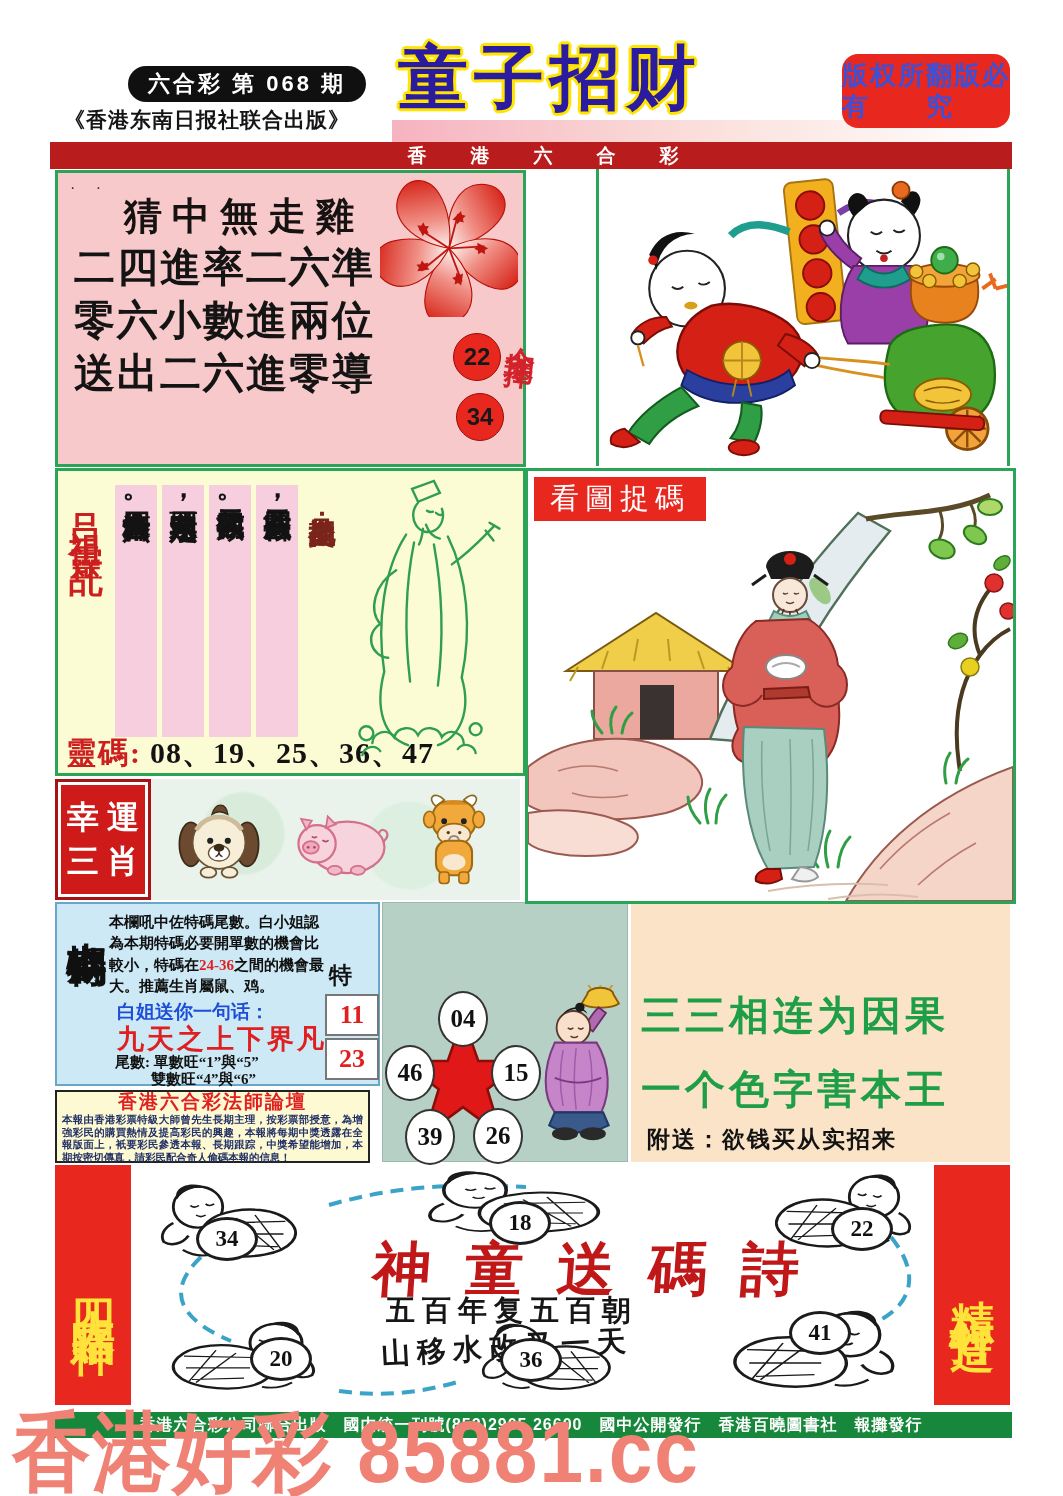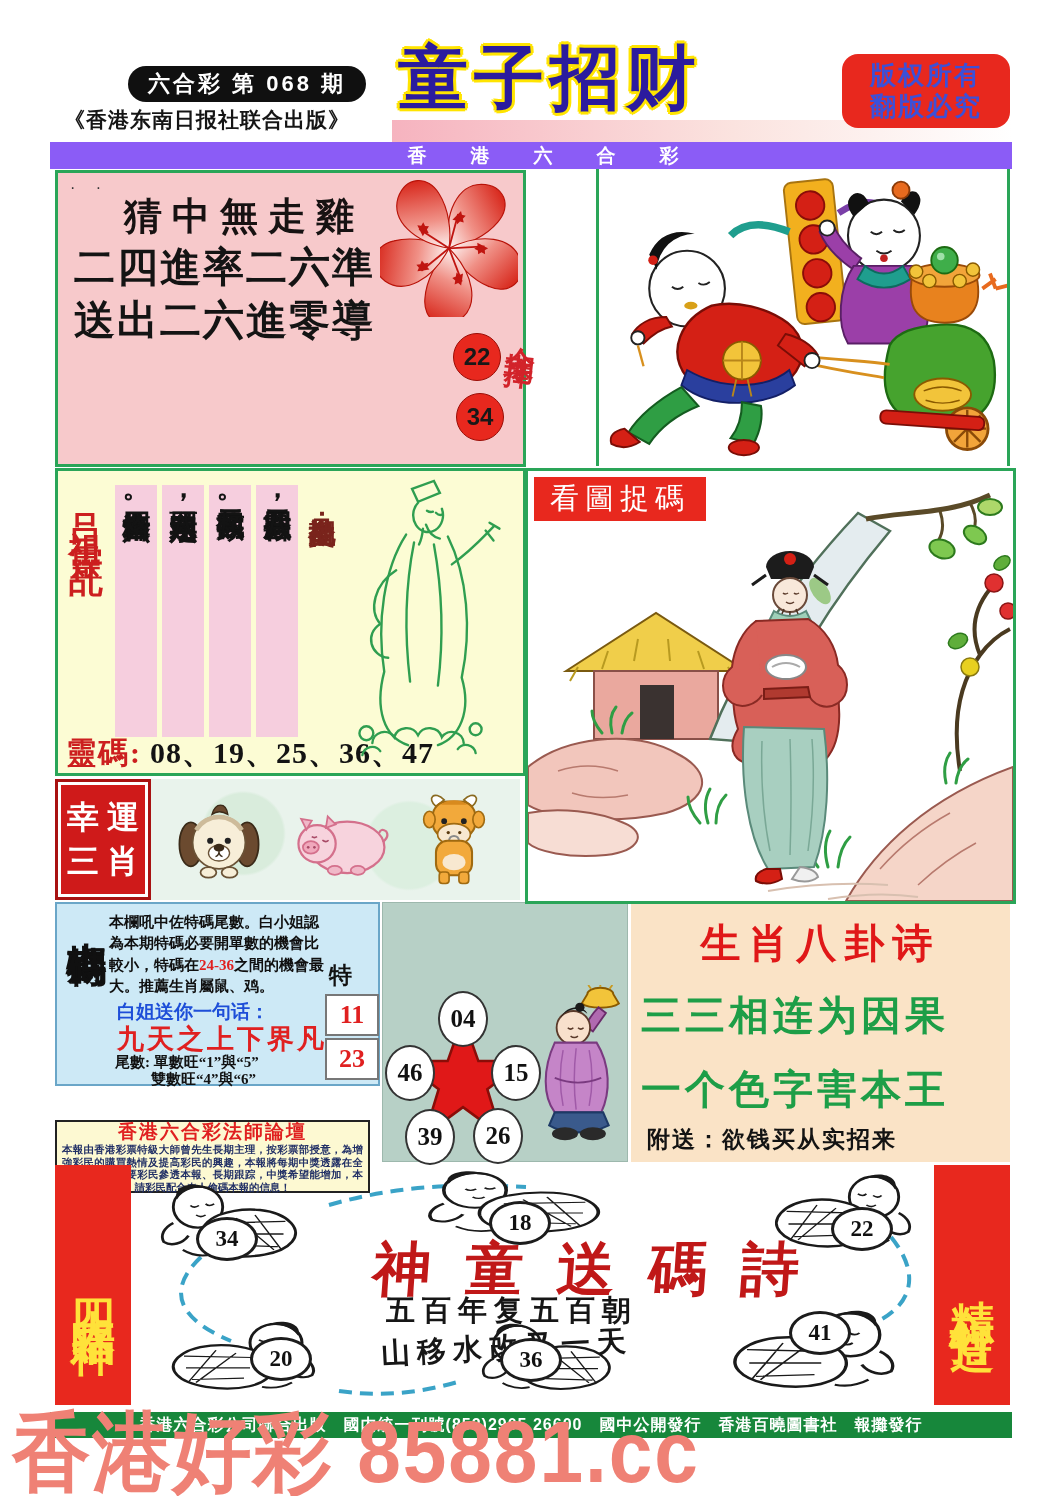--- a/index.html
+++ b/index.html
@@ -49,34 +49,35 @@
               color:#fff;font-weight:bold;font-size:22px;letter-spacing:3px">六合彩 第 068 期</div>
 
   <div class="abs" style="left:64px;top:106px;font-size:21px;font-weight:bold;letter-spacing:1px;color:#151515">《香港东南日报社联合出版》</div>
 
   <div class="abs" style="left:392px;top:120px;width:620px;height:28px;
               background:linear-gradient(90deg,#f6b3bf,#fbe3df 55%,#ffffff)"></div>
 
   <div class="abs kai big-title" style="left:398px;top:44px;font-size:70px;letter-spacing:6px;line-height:1">童子招财</div>
 
   <div class="abs" style="left:842px;top:54px;width:168px;height:74px;background:#e8281e;border-radius:16px;
-              display:flex;flex-direction:column;align-items:center;justify-content:center;
+              display:flex;align-items:center;justify-content:center;
               color:#3c50d8;font-weight:900;font-size:26px;line-height:1.2;letter-spacing:2px">
     <div class="kai">版权所有</div>
     <div class="kai">翻版必究</div>
   </div>
 
-  <div class="abs cc" style="left:50px;top:142px;width:962px;height:27px;background:#8b5cf6;color:#fff;
+  <div class="abs cc" style="left:50px;top:142px;width:962px;height:27px;background:#b91c1c;color:#fff;
               font-weight:bold;font-size:19px;letter-spacing:44px;padding-left:68px;box-sizing:border-box">香港六合彩</div>
 
   <div class="abs" style="left:55px;top:170px;width:465px;height:291px;background:#f7c9cb;border:3px solid #2aa558">
     <div class="abs" style="left:12px;top:6px;font-size:16px;letter-spacing:8px;color:#333">· ·</div>
     <div class="abs kai" style="left:66px;top:18px;font-size:38px;font-weight:900;letter-spacing:10px;color:#171212">猜中無走雞</div>
     <div class="abs kai" style="left:16px;top:68px;font-size:41px;font-weight:900;line-height:53px;letter-spacing:2px;color:#141414">
       <div>二四進率二六準</div>
+      <div>零六小數進兩位</div>
       <div>送出二六進零導</div>
     </div>
 
     <svg class="abs" style="left:322px;top:2px" width="138" height="142" viewBox="0 0 120 124">
       <defs>
         <linearGradient id="pg" x1="0" y1="1" x2="1" y2="0">
           <stop offset="0" stop-color="#ffffff"></stop>
             <stop offset=".4" stop-color="#f09086"></stop>
             <stop offset="1" stop-color="#d31408"></stop>
         </linearGradient>
@@ -204,21 +205,21 @@
     </div>
     <div class="abs kai" style="left:60px;top:95px;font-size:19px;font-weight:900;color:#1d4ed8">白姐送你一句话：</div>
     <div class="abs kai" style="left:60px;top:117px;font-size:27px;font-weight:900;color:#e02020;letter-spacing:3px">九天之上下界凡</div>
     <div class="abs kai" style="left:58px;top:149px;font-size:15px;font-weight:bold">尾數: 單數旺“1”與“5”</div>
     <div class="abs kai" style="left:94px;top:166px;font-size:15px;font-weight:bold">雙數旺“4”與“6”</div>
     <div class="abs kai" style="left:272px;top:56px;font-size:23px;font-weight:900;letter-spacing:4px">特送</div>
     <div class="abs numbox kai" style="left:268px;top:90px;width:50px;height:38px;font-size:26px">11</div>
     <div class="abs numbox kai" style="left:268px;top:134px;width:50px;height:38px;font-size:26px">23</div>
   </div>
 
-  <div class="abs" style="left:55px;top:1120px;width:315px;height:73px;background:#fdf9d2;border:2px solid #222;box-sizing:border-box">
+  <div class="abs" style="left:55px;top:1090px;width:315px;height:73px;background:#fdf9d2;border:2px solid #222;box-sizing:border-box">
     <div class="kai" style="text-align:center;font-size:19px;font-weight:900;color:#e02020;letter-spacing:2px;line-height:1.1">香港六合彩法師論壇</div>
     <div class="kai" style="padding:1px 5px;font-size:10.4px;font-weight:bold;color:#223066;line-height:1.22;text-align:justify">本報由香港彩票特級大師曾先生長期主理，按彩票部授意，為增強彩民的購買熱情及提高彩民的興趣，本報將每期中獎透露在全報版面上，衹要彩民參透本報、長期跟踪，中獎希望能增加，本期按密切傳真，請彩民配合奇人偷碼本報的信息！</div>
   </div>
 
   <div class="abs" style="left:382px;top:902px;width:246px;height:260px;background:#b7d0c6;border:1px solid #9db8ad;box-sizing:border-box">
     <svg class="abs" style="left:16px;top:112px" width="128" height="128" viewBox="0 0 100 100">
       <path d="M50,2 L62,36 L98,36 L69,58 L80,94 L50,72 L20,94 L31,58 L2,36 L38,36 Z" fill="#e01818" stroke="#8a0d08" stroke-width="2"></path>
     </svg>
     <div class="abs circle-num kai" style="left:55px;top:88px;width:46px;height:52px;font-size:25px">04</div>
     <div class="abs circle-num kai" style="left:2px;top:142px;width:46px;height:52px;font-size:25px">46</div>
@@ -236,21 +237,20 @@
       <path d="M25,62 C12,90 12,120 25,137 L75,137 C85,116 85,86 70,62 Z" fill="#c585c8" stroke="#7a3a80" stroke-width="2.2"></path>
       <path d="M34,70 q-6,30 0,60 M48,68 q-4,34 0,66 M62,70 q6,30 0,60" stroke="#a05aa8" stroke-width="1.6" fill="none"></path>
       <path d="M25,100 q25,10 50,0" stroke="#7a3a80" stroke-width="2" fill="none"></path>
       <path d="M25,137 l52,0 l6,14 c-20,10 -48,10 -64,0 z" fill="#3a5a8c" stroke="#1d3a66" stroke-width="2.2"></path>
       <ellipse cx="36" cy="160" rx="14" ry="7" fill="#2a2a2a"></ellipse>
       <ellipse cx="66" cy="160" rx="14" ry="7" fill="#2a2a2a"></ellipse>
     </svg>
   </div>
 
   <div class="abs" style="left:631px;top:902px;width:379px;height:260px;background:#fae3c6">
-    <div class="abs kai" style="left:0;top:14px;width:100%;text-align:center;font-size:40px;font-weight:900;color:#e01818;letter-spacing:8px">生肖八卦诗</div>
     <div class="abs kai" style="left:10px;top:86px;font-size:40px;font-weight:900;color:#1d9e47;letter-spacing:4px">三三相连为因果</div>
     <div class="abs kai" style="left:10px;top:160px;font-size:40px;font-weight:700;color:#1d9e47;letter-spacing:4px">一个色字害本王</div>
     <div class="abs kai" style="left:16px;top:222px;font-size:23px;font-weight:bold;color:#131313;letter-spacing:2px">附送：欲钱买从实招来</div>
   </div>
 
   <div class="abs" style="left:596px;top:169px;width:3px;height:297px;background:#2aa558"></div>
   <div class="abs" style="left:1007px;top:169px;width:3px;height:297px;background:#2aa558"></div>
 
   <svg class="abs" style="left:600px;top:170px" width="407" height="294" viewBox="0 0 430 300">
     <g transform="rotate(-6 226 70)">

